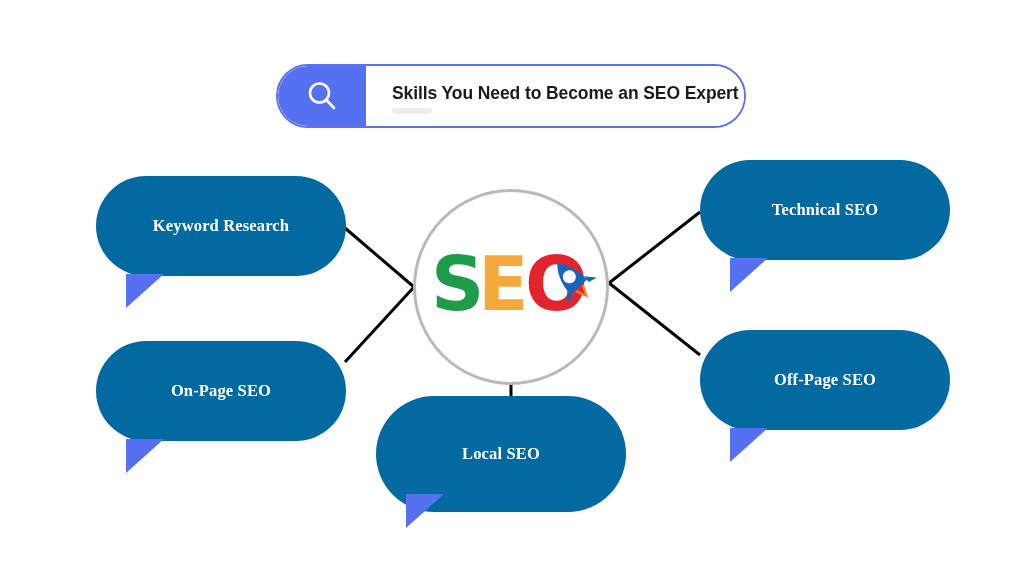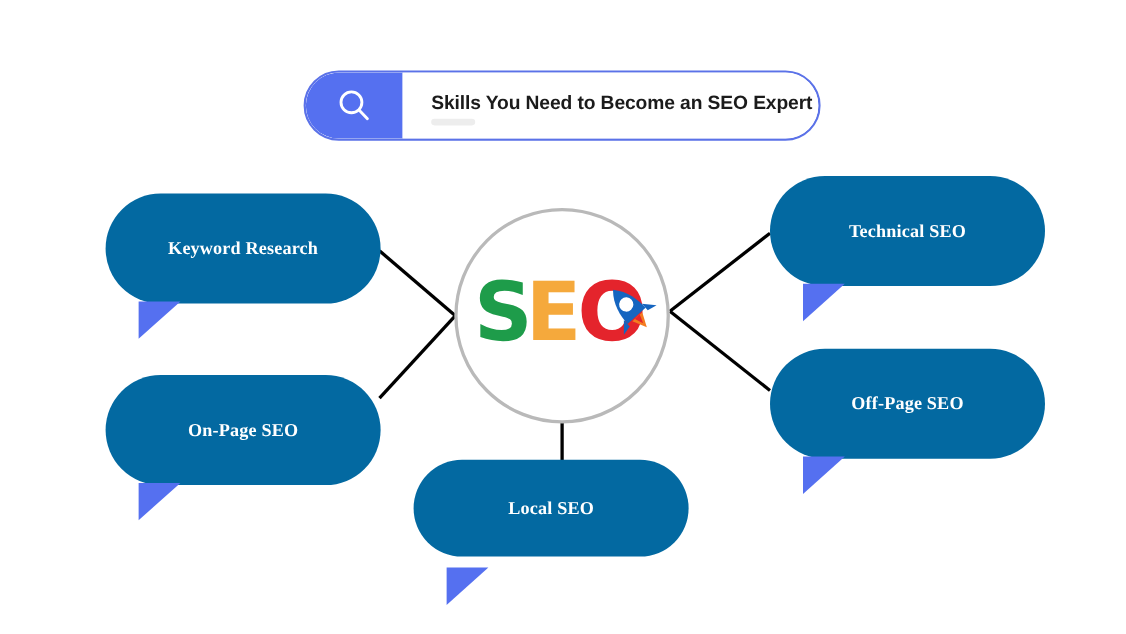--- a/index.html
+++ b/index.html
@@ -187,28 +187,28 @@
   <div class="bubble" style="left:96px; top:341px; width:250px; height:100px;">
     <span class="bubble-label">On-Page SEO</span>
     <span class="bubble-tail" style="left:30px; top:98px; border-width:34px 38px 0 0; border-color:#5570F0 transparent transparent transparent;"></span>
   </div>
 
   <div class="bubble" style="left:96px; top:176px; width:250px; height:100px;">
     <span class="bubble-label">Keyword Research</span>
     <span class="bubble-tail" style="left:30px; top:98px; border-width:34px 38px 0 0; border-color:#5570F0 transparent transparent transparent;"></span>
   </div>
 
-  <div class="bubble" style="left:376px; top:418px; width:250px; height:88px;">
+  <div class="bubble" style="left:376px; top:396px; width:250px; height:116px;">
     <span class="bubble-label">Local SEO</span>
     <span class="bubble-tail" style="left:30px; top:98px; border-width:34px 38px 0 0; border-color:#5570F0 transparent transparent transparent;"></span>
   </div>
 
   <div class="bubble" style="left:700px; top:160px; width:250px; height:100px;">
     <span class="bubble-label">Technical SEO</span>
     <span class="bubble-tail" style="left:30px; top:98px; border-width:34px 38px 0 0; border-color:#5570F0 transparent transparent transparent;"></span>
   </div>
 
-  <div class="bubble" style="left:700px; top:317px; width:250px; height:100px;">
+  <div class="bubble" style="left:700px; top:330px; width:250px; height:100px;">
     <span class="bubble-label">Off-Page SEO</span>
     <span class="bubble-tail" style="left:30px; top:98px; border-width:34px 38px 0 0; border-color:#5570F0 transparent transparent transparent;"></span>
   </div>
 
 </div>
 
 </body></html>

